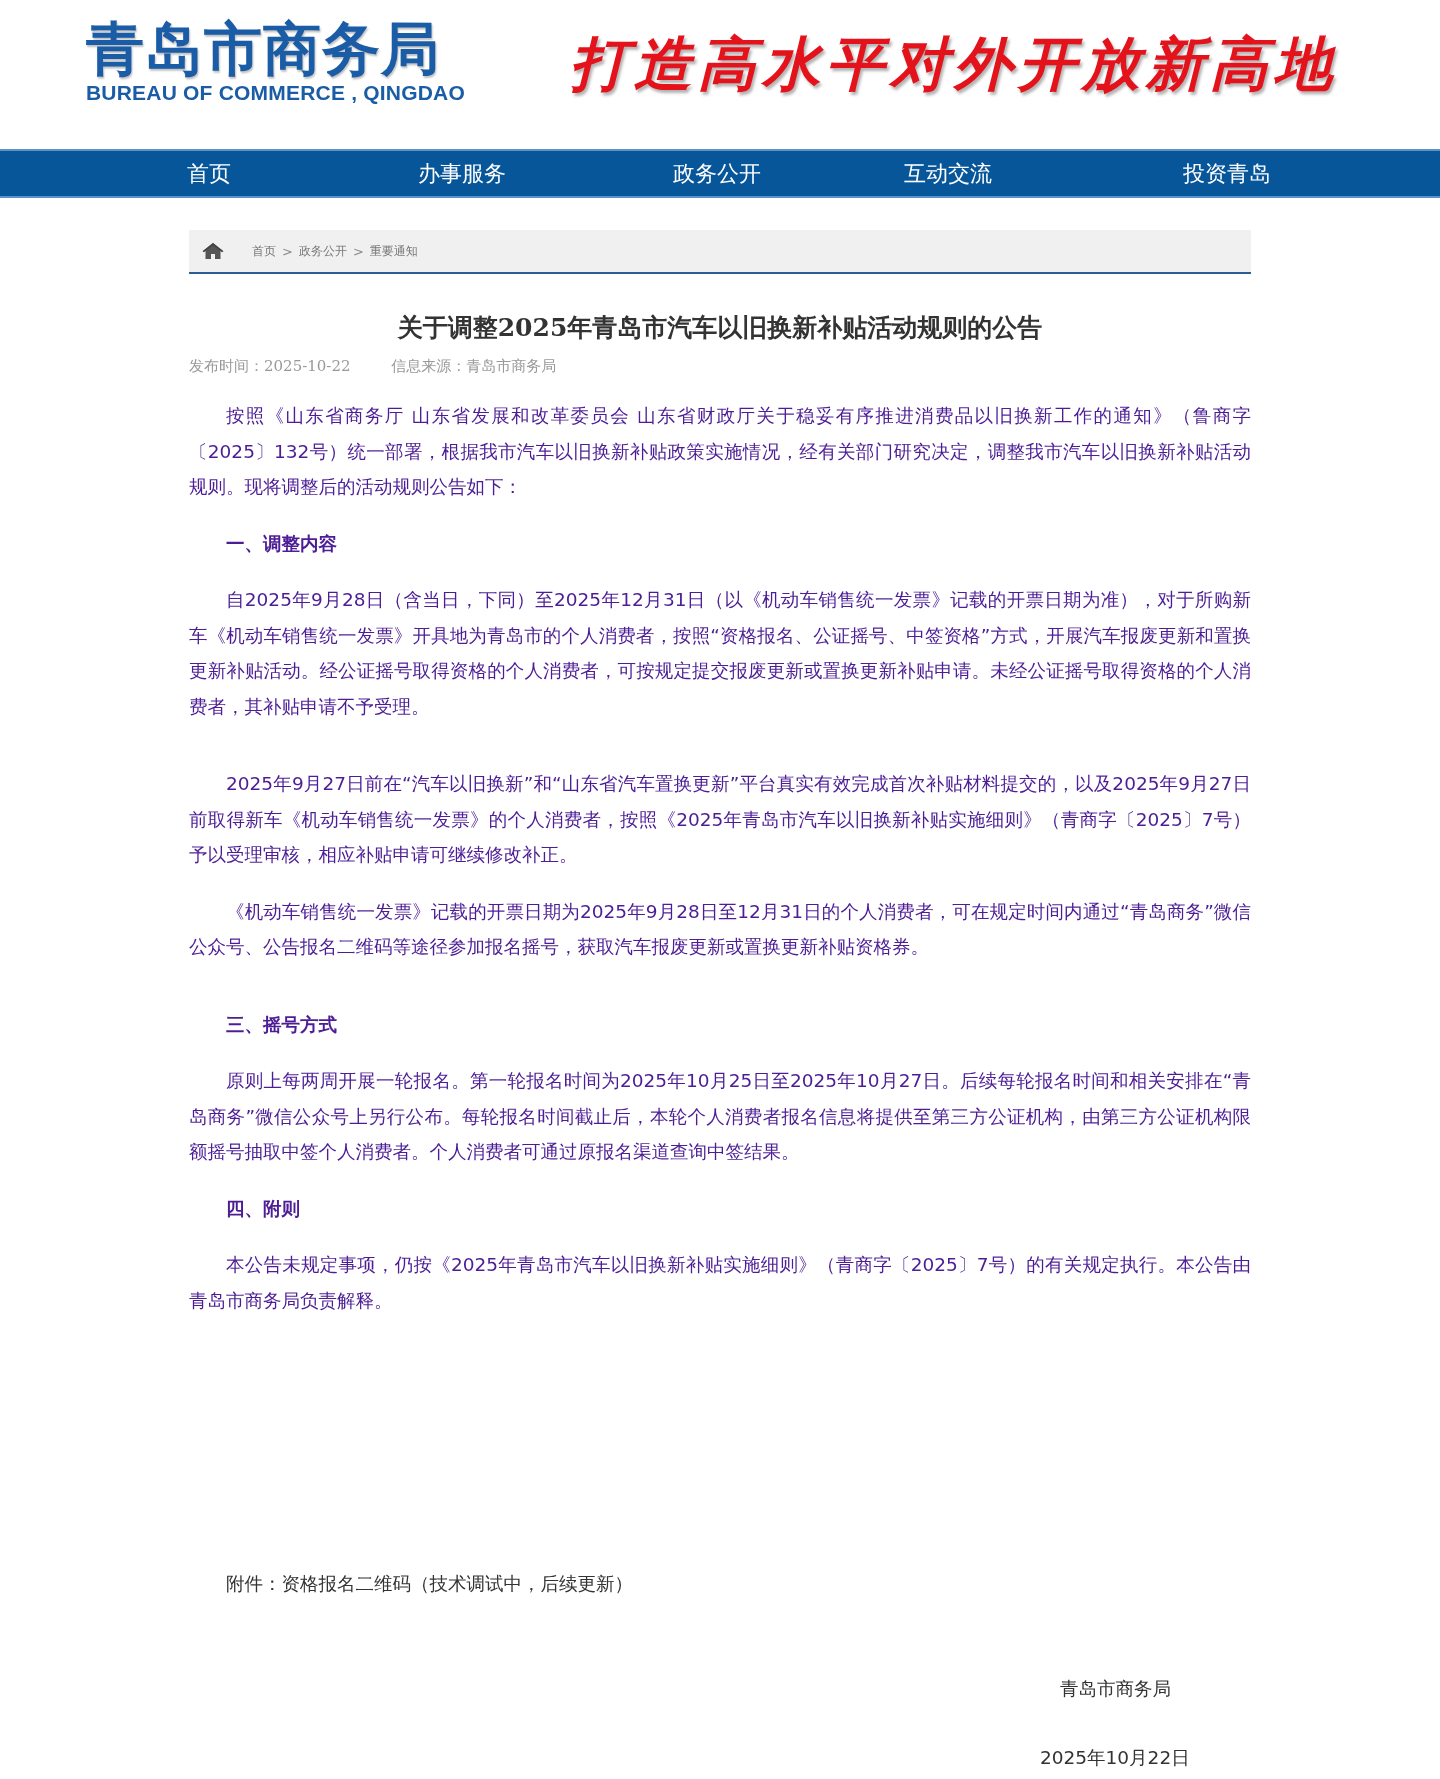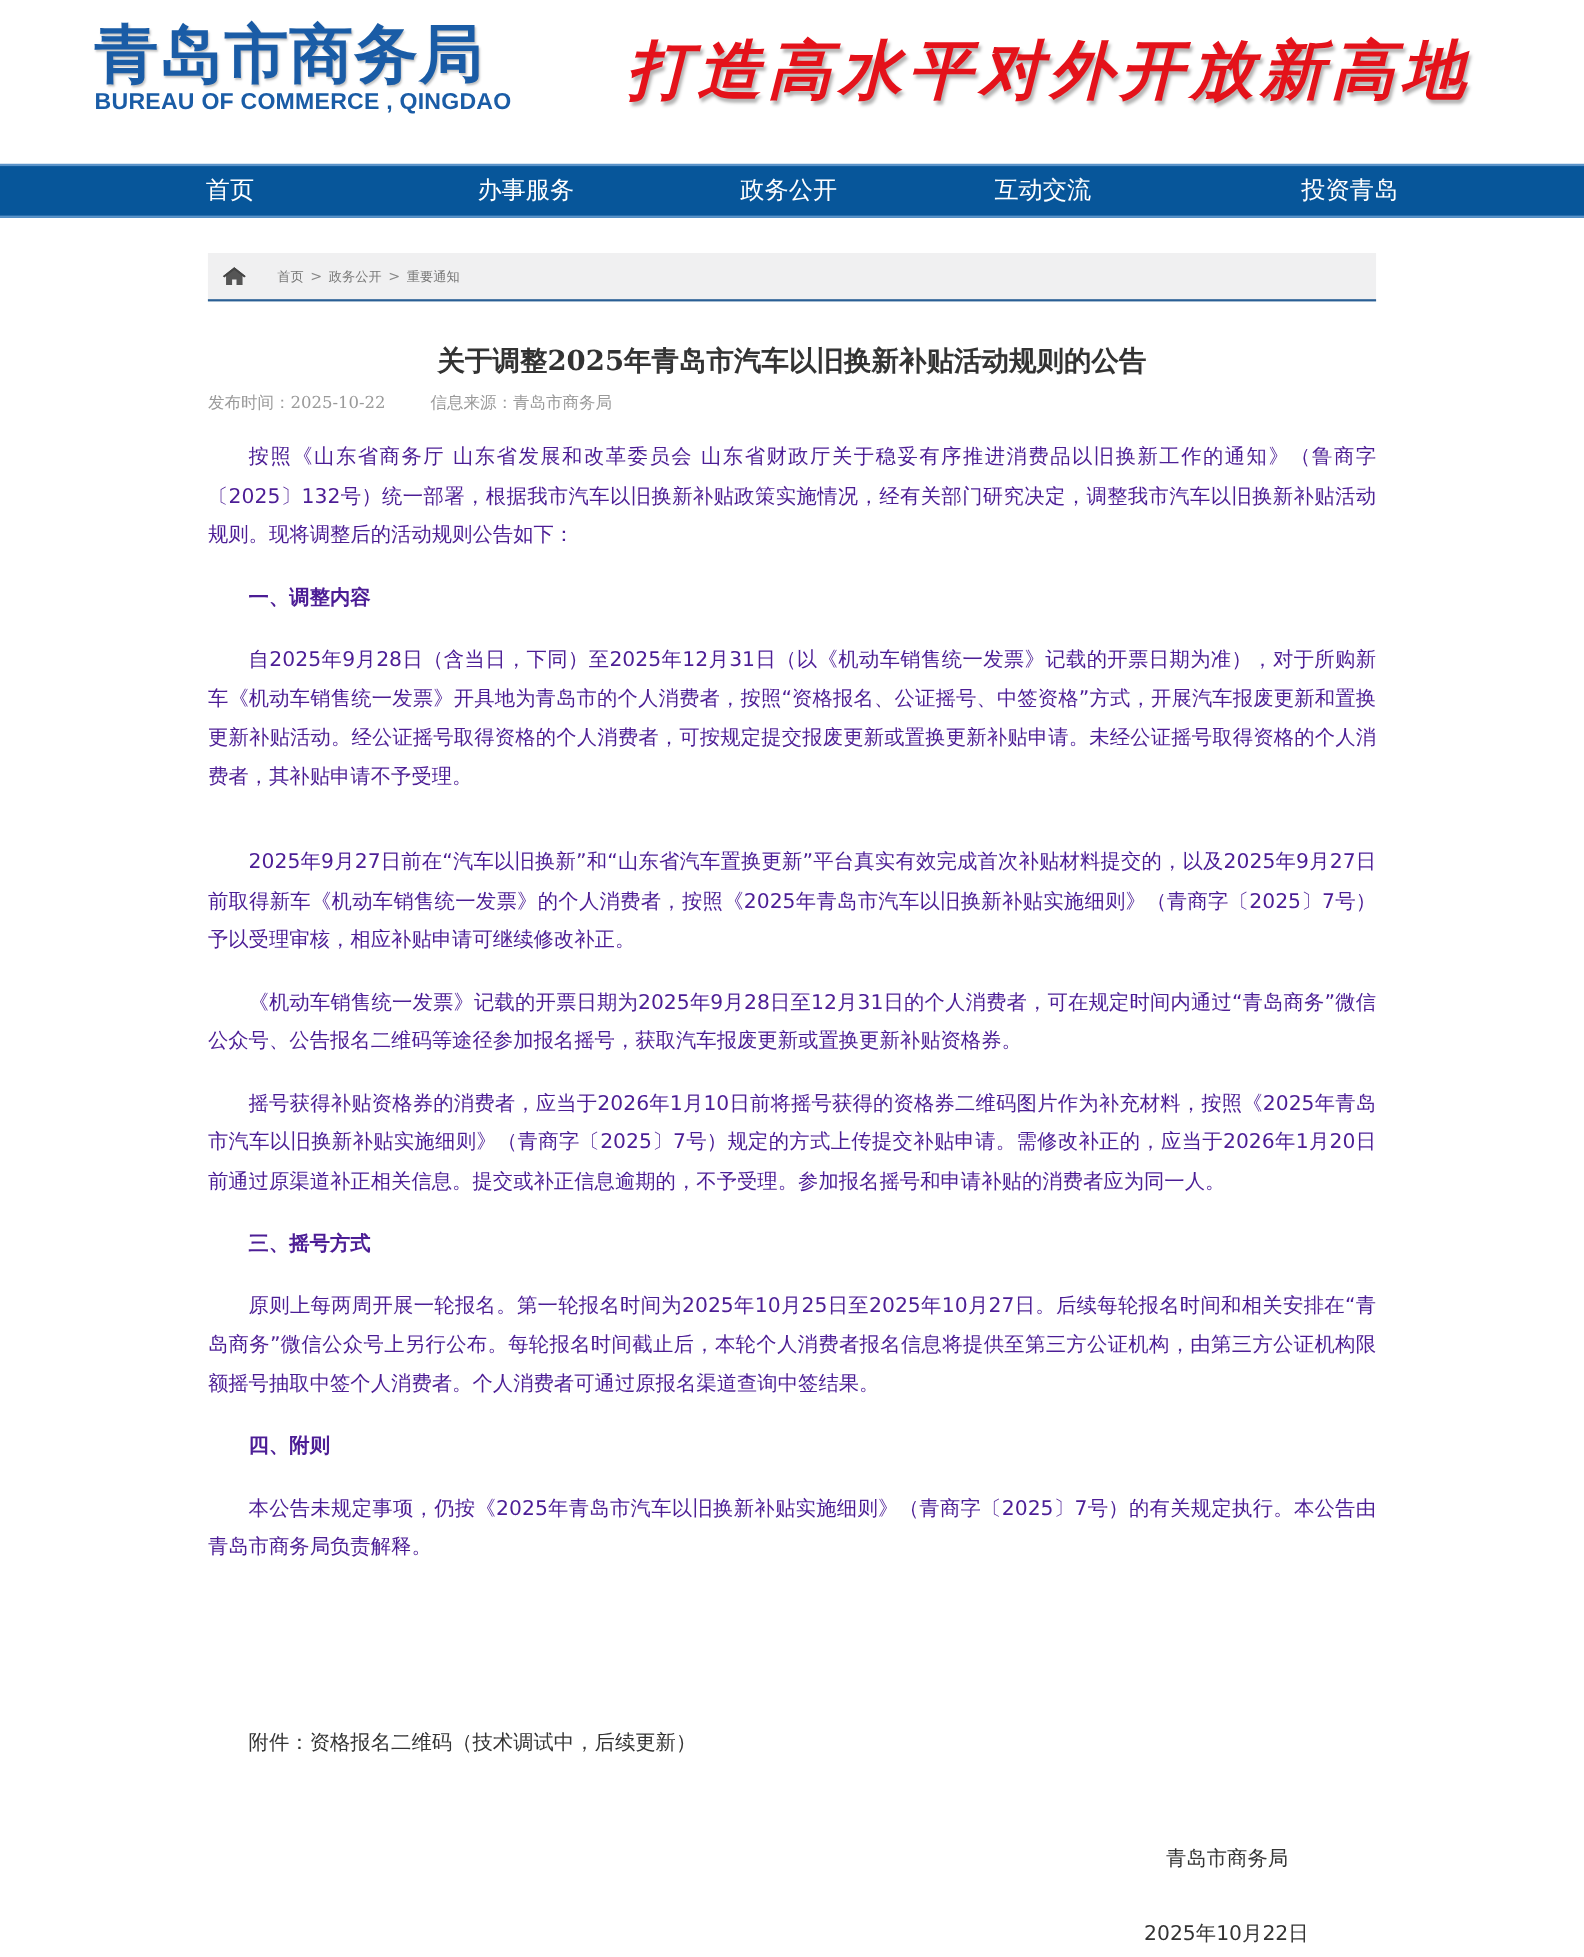--- a/index.html
+++ b/index.html
@@ -37,21 +37,21 @@
 <div class="header">
   <div class="logo">
     <div class="logo-cn">青岛市商务局</div>
     <div class="logo-en">BUREAU OF COMMERCE , QINGDAO</div>
   </div>
   <div class="slogan">打造高水平对外开放新高地</div>
 </div>
 
 <div class="navbar">
   <a class="nav-item" style="left:187px;">首页</a>
-  <a class="nav-item" style="left:418px;margin-left:16px;">办事服务</a>
+  <a class="nav-item" style="left:418px;">办事服务</a>
   <a class="nav-item" style="left:673px;">政务公开</a>
   <a class="nav-item" style="left:904px;text-align:center;">互动交流</a>
   <a class="nav-item" style="left:1183px;">投资青岛</a>
 </div>
 
 <div class="breadcrumb">
   <span class="home-icon">
     <svg width="22" height="18" viewBox="0 0 22 18">
       <path d="M11 1 L1 9 L3.5 9 L3.5 17 L9 17 L9 12 L13 12 L13 17 L18.5 17 L18.5 9 L21 9 Z" fill="#555"></path>
       <path d="M11 1 L0.5 9.2 L2 10.2 L11 3.2 L20 10.2 L21.5 9.2 Z" fill="#444"></path>
@@ -77,21 +77,20 @@
   <p class="heading">一、调整内容</p>
   <div class="gap-m"></div>
   <p class="para">自2025年9月28日（含当日，下同）至2025年12月31日（以《机动车销售统一发票》记载的开票日期为准），对于所购新车《机动车销售统一发票》开具地为青岛市的个人消费者，按照“资格报名、公证摇号、中签资格”方式，开展汽车报废更新和置换更新补贴活动。经公证摇号取得资格的个人消费者，可按规定提交报废更新或置换更新补贴申请。未经公证摇号取得资格的个人消费者，其补贴申请不予受理。</p>
   <div class="gap-m"></div>
 
   <div class="gap-m"></div>
   <p class="para">2025年9月27日前在“汽车以旧换新”和“山东省汽车置换更新”平台真实有效完成首次补贴材料提交的，以及2025年9月27日前取得新车《机动车销售统一发票》的个人消费者，按照《2025年青岛市汽车以旧换新补贴实施细则》（青商字〔2025〕7号）予以受理审核，相应补贴申请可继续修改补正。</p>
   <div class="gap-m"></div>
   <p class="para">《机动车销售统一发票》记载的开票日期为2025年9月28日至12月31日的个人消费者，可在规定时间内通过“青岛商务”微信公众号、公告报名二维码等途径参加报名摇号，获取汽车报废更新或置换更新补贴资格券。</p>
   <div class="gap-m"></div>
-  <p class="para">摇号获得补贴资格券的消费者，应当于2026年1月10日前将摇号获得的资格券二维码图片作为补充材料，按照《2025年青岛市汽车以旧换新补贴实施细则》（青商字〔2025〕7号）规定的方式上传提交补贴申请。需修改补正的，应当于2026年1月20日前通过原渠道补正相关信息。提交或补正信息逾期的，不予受理。参加报名摇号和申请补贴的消费者应为同一人。</p>
   <div class="gap-m"></div>
 
   <p class="heading">三、摇号方式</p>
   <div class="gap-m"></div>
   <p class="para">原则上每两周开展一轮报名。第一轮报名时间为2025年10月25日至2025年10月27日。后续每轮报名时间和相关安排在“青岛商务”微信公众号上另行公布。每轮报名时间截止后，本轮个人消费者报名信息将提供至第三方公证机构，由第三方公证机构限额摇号抽取中签个人消费者。个人消费者可通过原报名渠道查询中签结果。</p>
   <div class="gap-m"></div>
 
   <p class="heading">四、附则</p>
   <div class="gap-m"></div>
   <p class="para">本公告未规定事项，仍按《2025年青岛市汽车以旧换新补贴实施细则》（青商字〔2025〕7号）的有关规定执行。本公告由青岛市商务局负责解释。</p>

